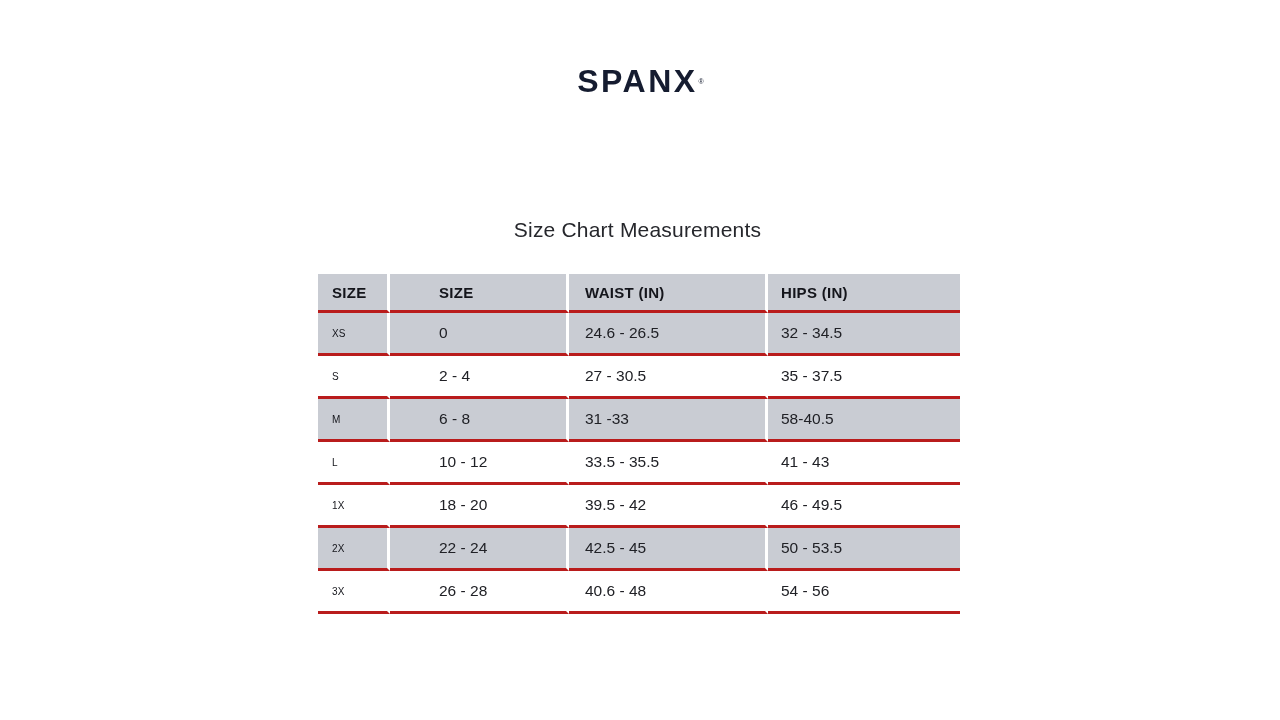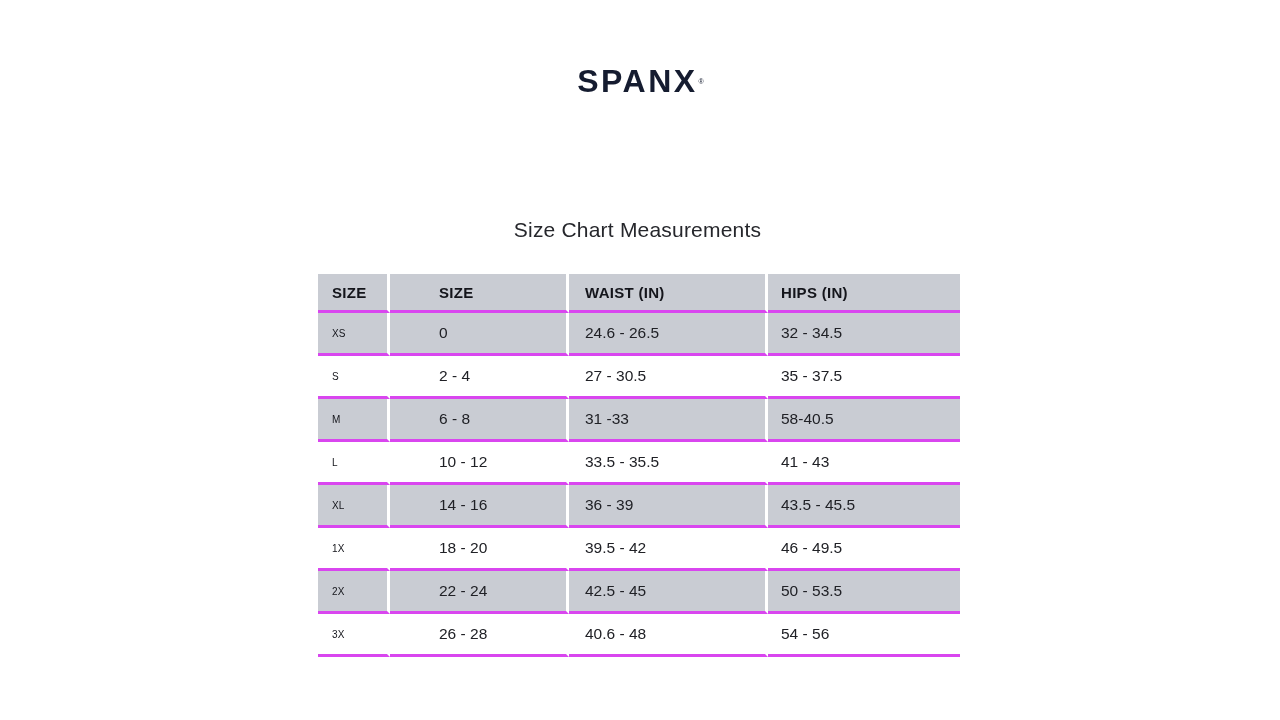--- a/index.html
+++ b/index.html
@@ -79,21 +79,21 @@
   }
   .size-chart col.c1 { width: 72px; }
   .size-chart col.c2 { width: 179px; }
   .size-chart col.c3 { width: 199px; }
   .size-chart col.c4 { width: 192px; }
 
   .size-chart th, .size-chart td {
     vertical-align: middle;
     text-align: left;
     border-right: 3px solid #ffffff;
-    border-bottom: 3px solid #d946ef;
+    border-bottom: 3px solid #b91c1c;
     font-size: 15.5px;
     color: #202126;
     font-weight: 400;
     overflow: hidden;
     white-space: nowrap;
   }
   .size-chart th:last-child, .size-chart td:last-child { border-right: none; }
 
   .size-chart th {
     height: 39px;             
@@ -164,26 +164,20 @@
           <td class="p2">6 - 8</td>
           <td class="p3">31 -33</td>
           <td class="p4">58-40.5</td>
         </tr>
         <tr class="white">
           <td class="p1 size-label">L</td>
           <td class="p2">10 - 12</td>
           <td class="p3">33.5 - 35.5</td>
           <td class="p4">41 - 43</td>
         </tr>
-        <tr class="gray">
-          <td class="p1 size-label">XL</td>
-          <td class="p2">14 - 16</td>
-          <td class="p3">36 - 39</td>
-          <td class="p4">43.5 - 45.5</td>
-        </tr>
         <tr class="white">
           <td class="p1 size-label">1X</td>
           <td class="p2">18 - 20</td>
           <td class="p3">39.5 - 42</td>
           <td class="p4">46 - 49.5</td>
         </tr>
         <tr class="gray">
           <td class="p1 size-label">2X</td>
           <td class="p2">22 - 24</td>
           <td class="p3">42.5 - 45</td>

